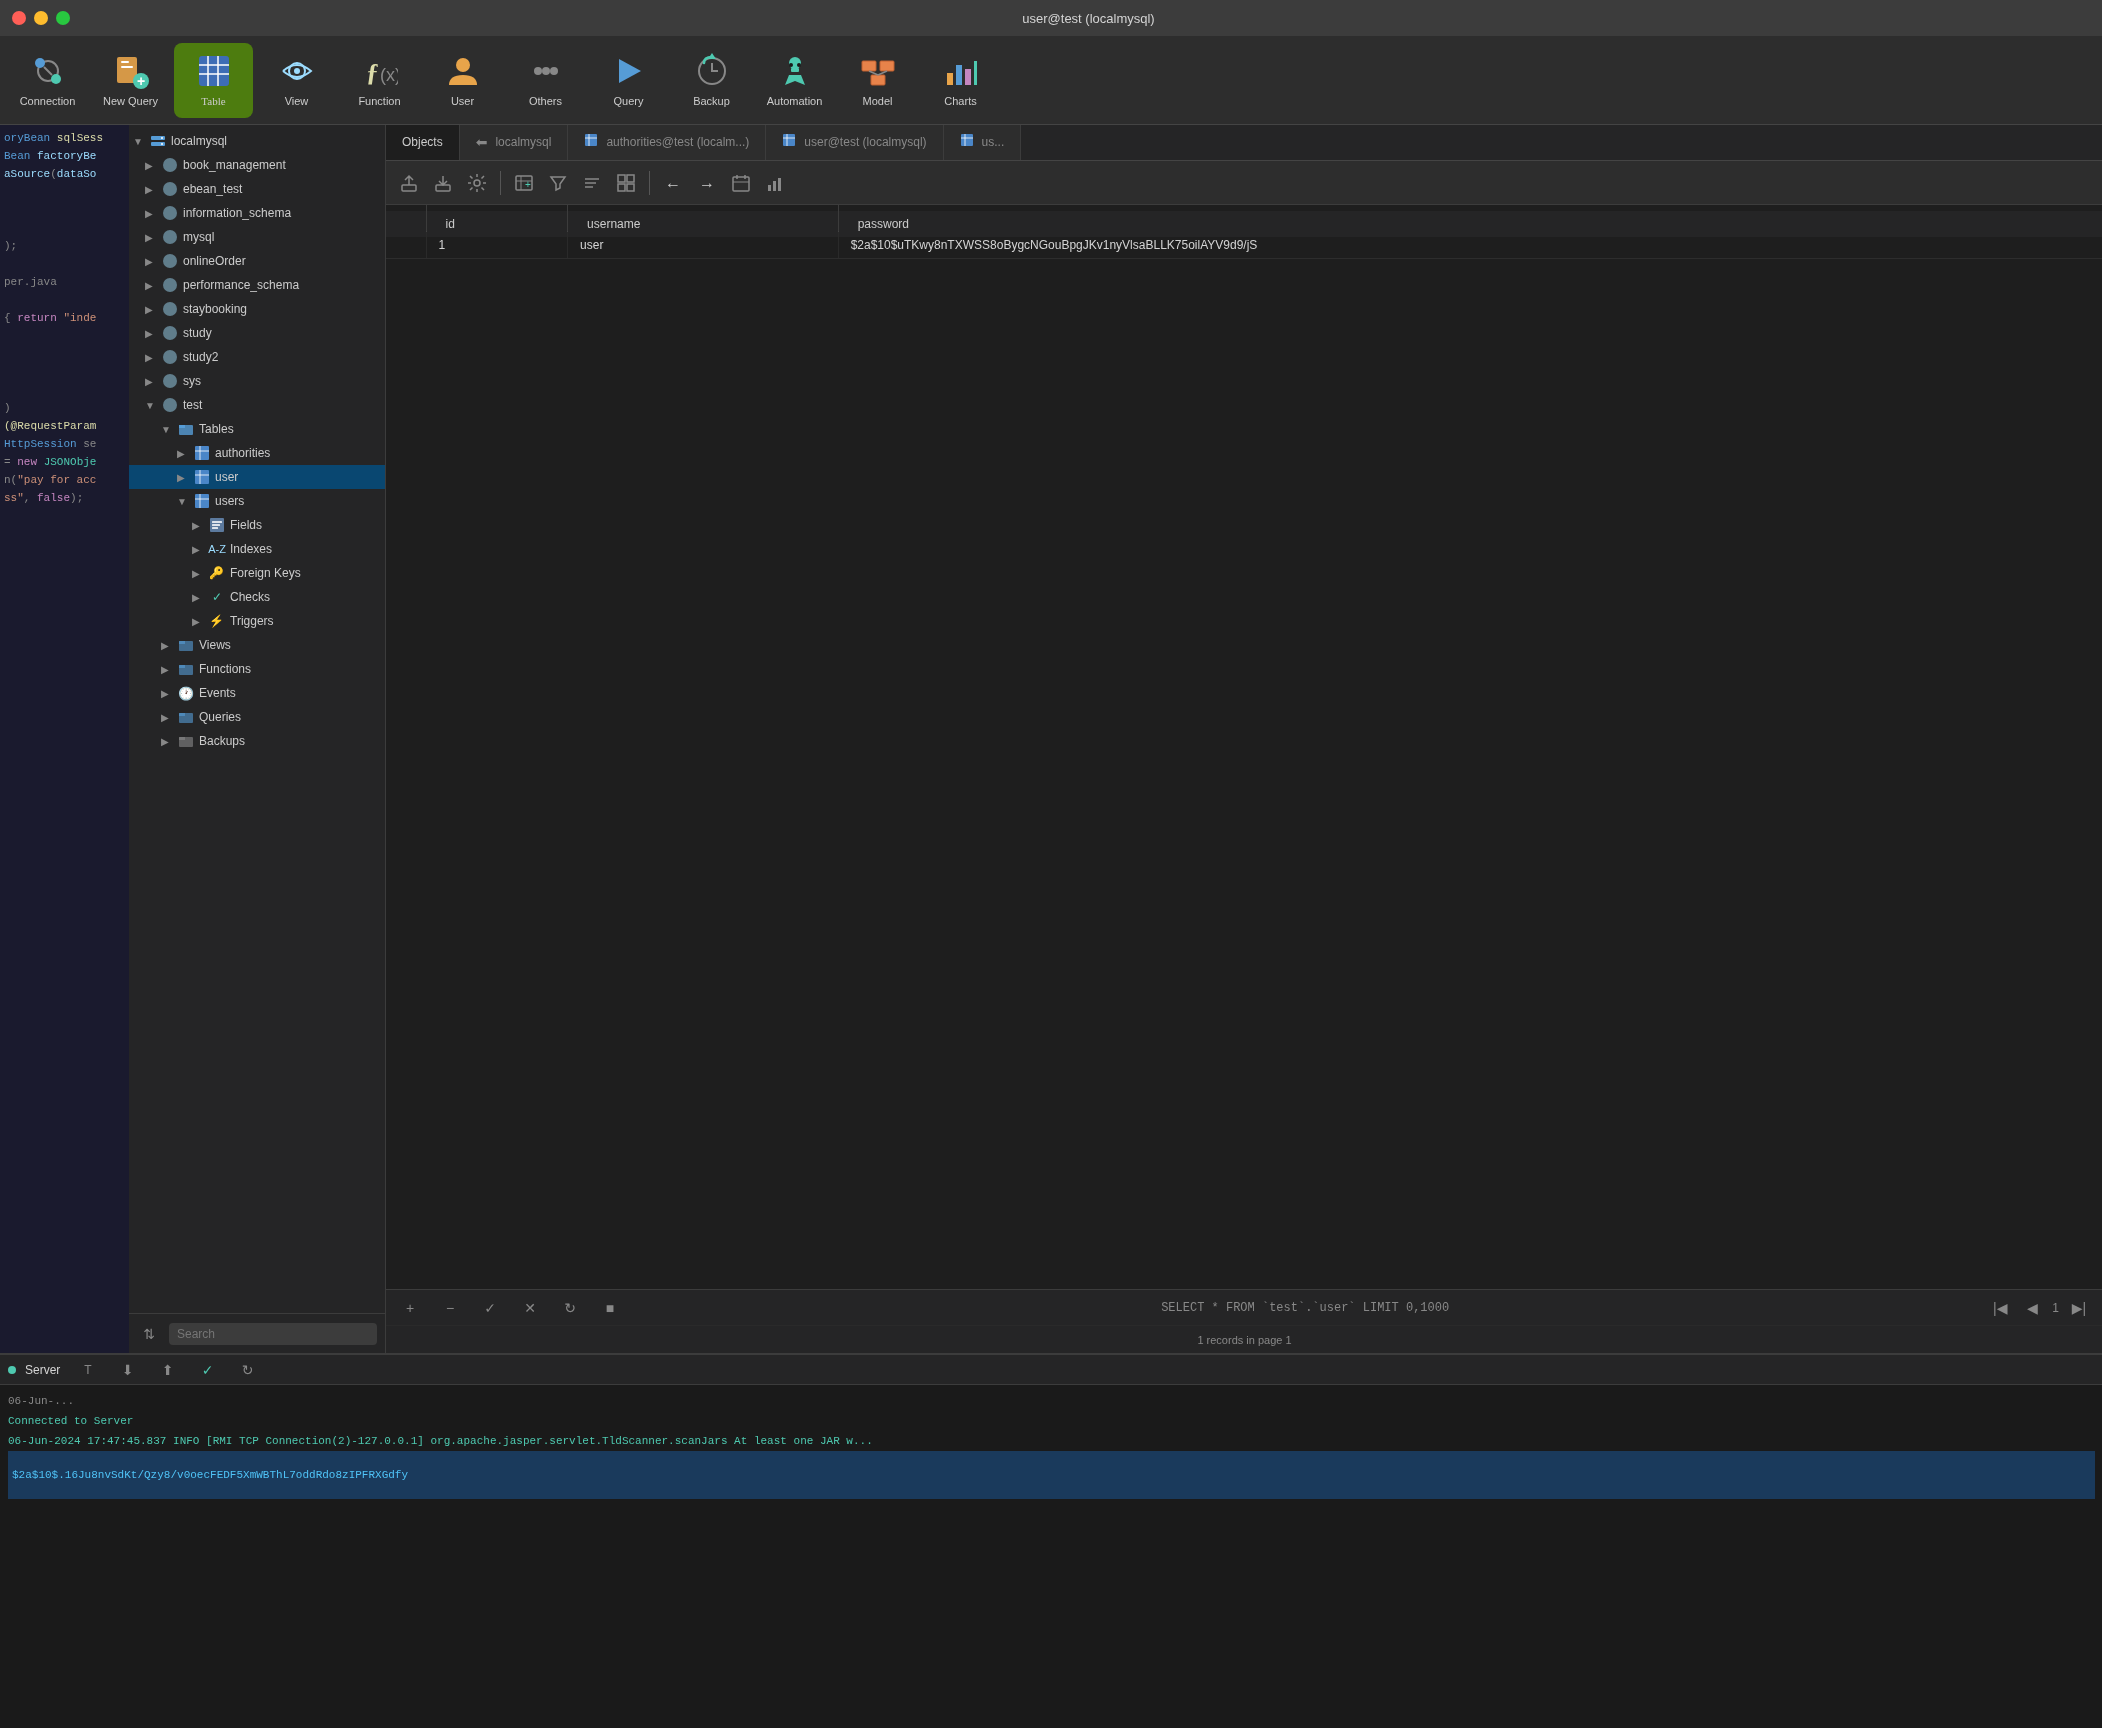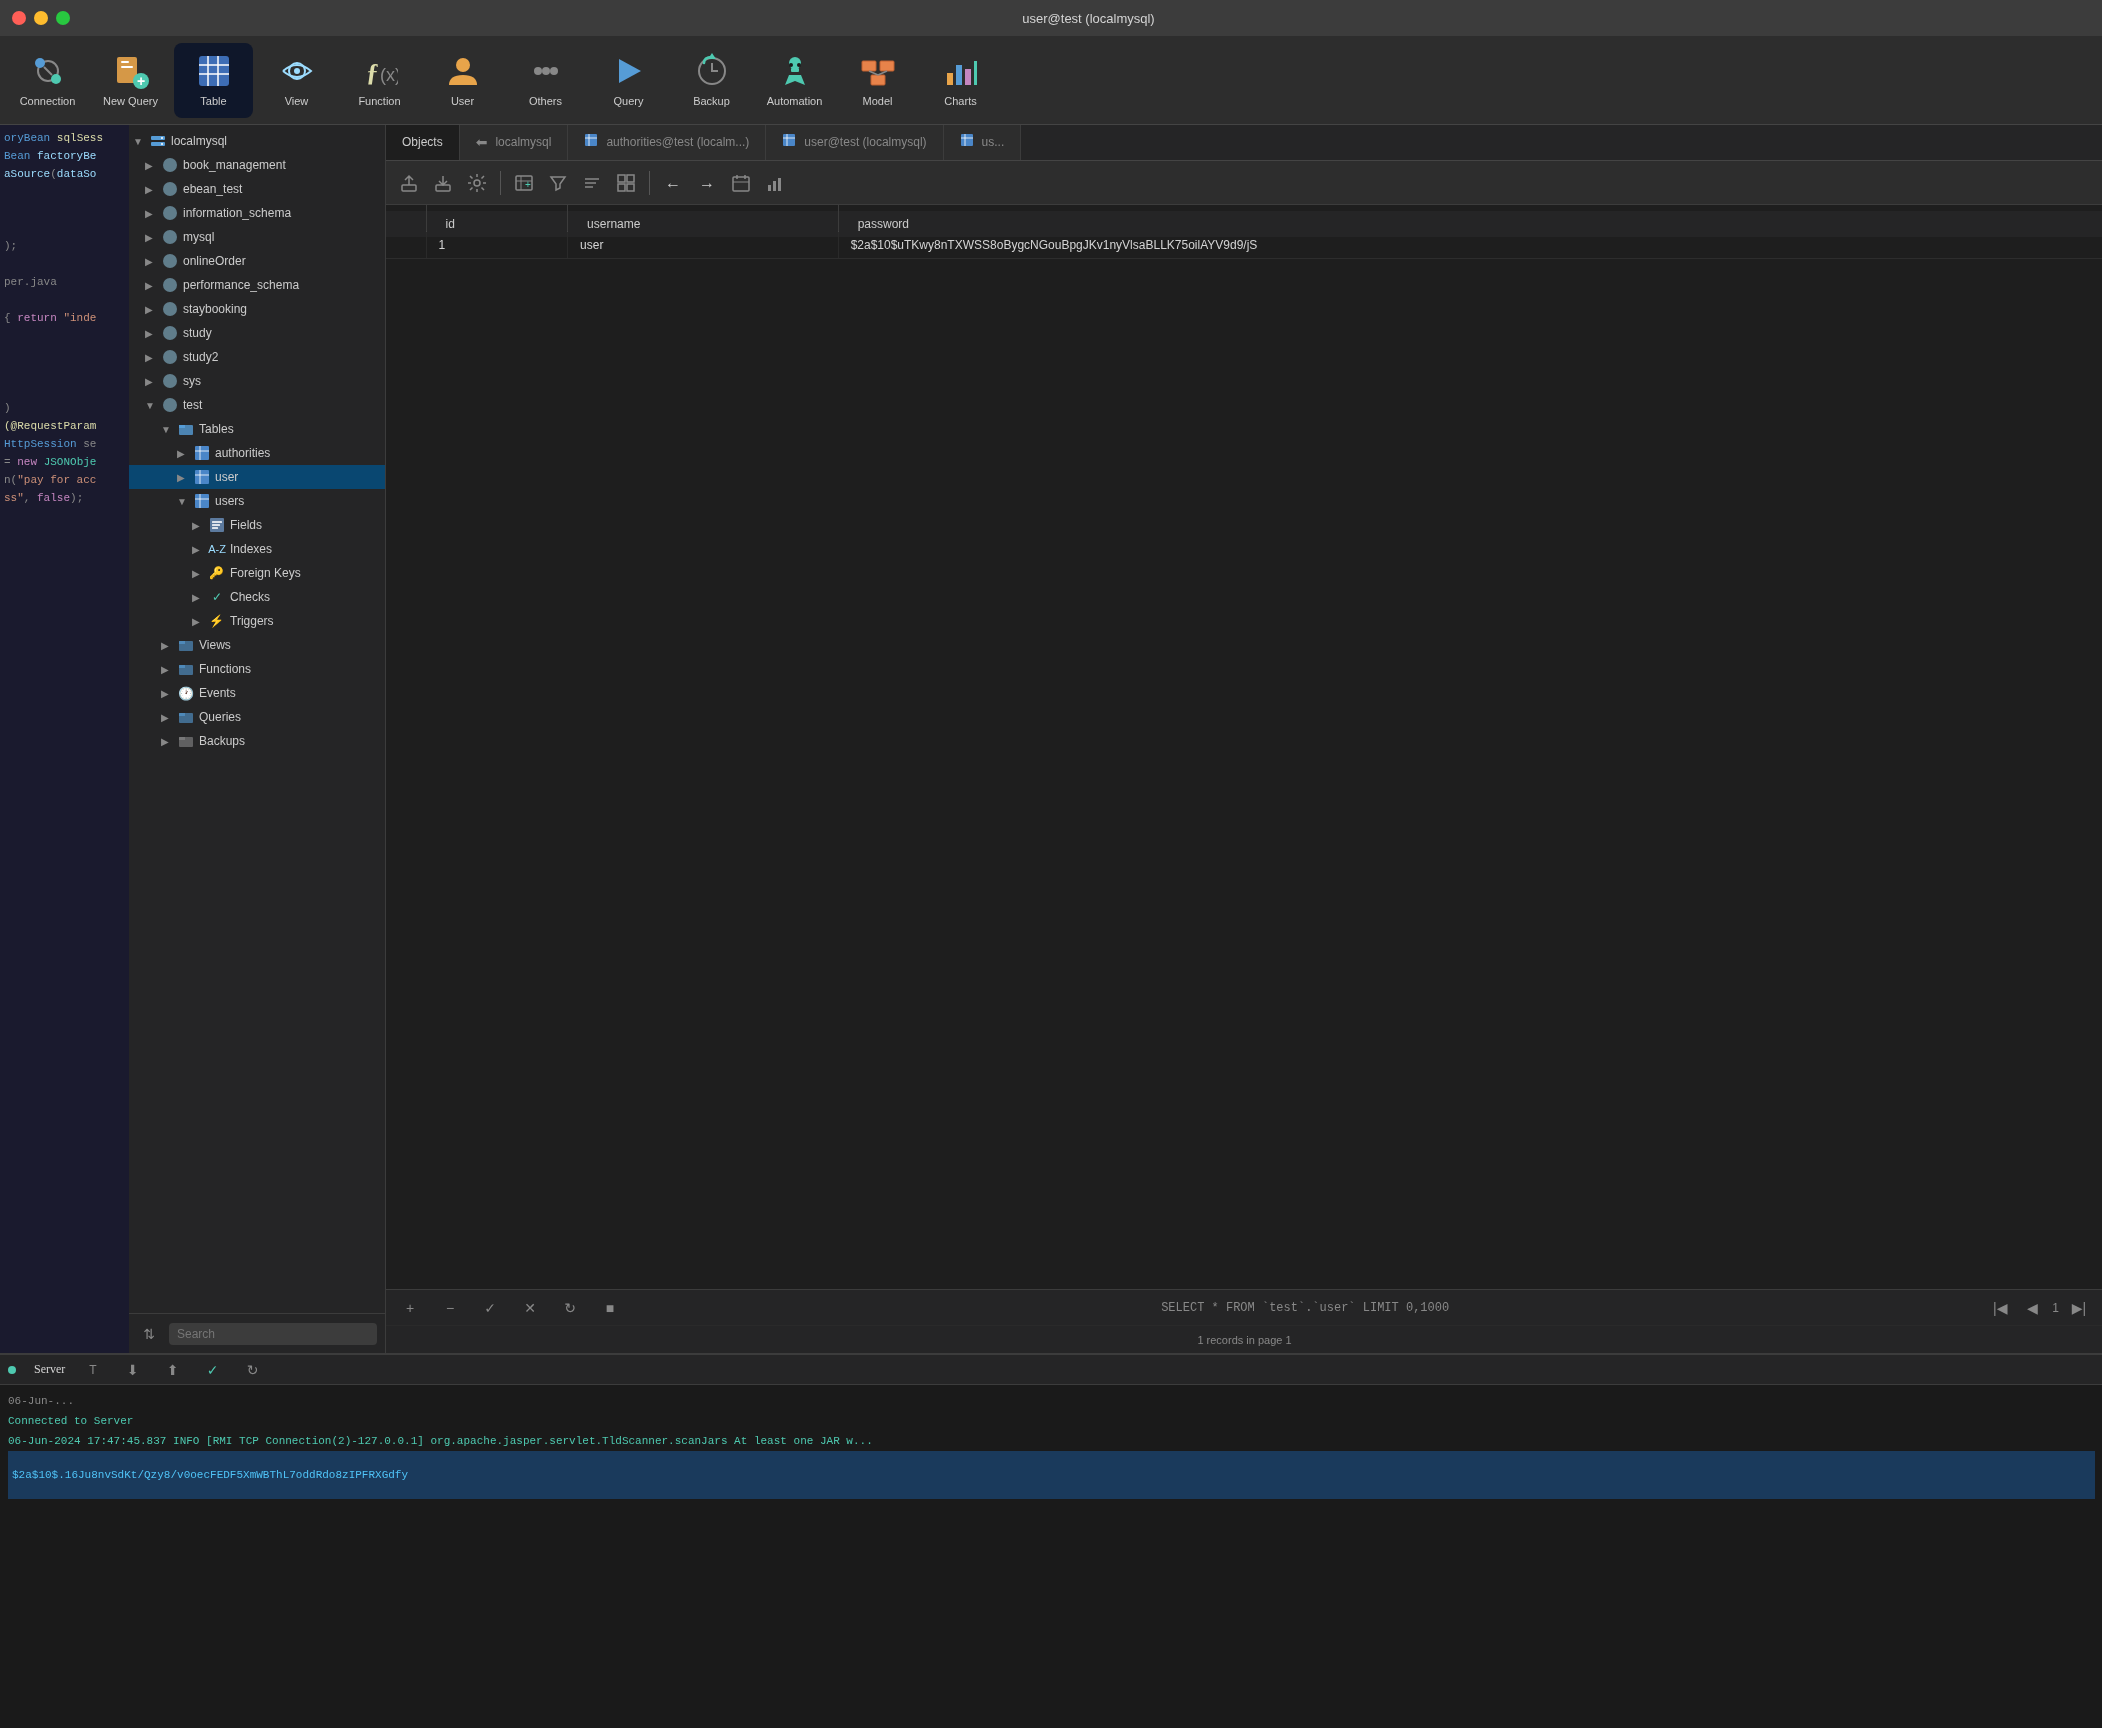--- a/index.html
+++ b/index.html
@@ -60,21 +60,21 @@
       flex-direction: column;
       align-items: center;
       justify-content: center;
       width: 79px;
       height: 75px;
       border-radius: 8px;
       cursor: pointer;
       gap: 6px;
       color: #d4d4d4;
     }
-    .toolbar-item.active { background: #0f172a; }
+    .toolbar-item.active { background: #4d7c0f; font-family: Liberation Serif, serif; }
     .toolbar-icon {
       width: 36px;
       height: 36px;
       display: flex;
       align-items: center;
       justify-content: center;
       font-size: 24px;
     }
     .toolbar-label {
       font-size: 11px;
@@ -351,23 +351,22 @@
 
     
     .indent-1 { padding-left: 16px; }
     .indent-2 { padding-left: 32px; }
     .indent-3 { padding-left: 48px; }
     .indent-4 { padding-left: 63px; }
 
     
     .server-tab-indicator {
       display: flex;
-      gap: 18px;
-      align-items: center;
-      font-family: Liberation Serif, serif;
+      gap: 9px;
+      align-items: center;
     }
     .green-dot { width: 8px; height: 8px; border-radius: 50%; background: #4ec9b0; }
 
     
     ::-webkit-scrollbar { width: 8px; height: 8px; }
     ::-webkit-scrollbar-track { background: #1e1e1e; }
     ::-webkit-scrollbar-thumb { background: #555; border-radius: 4px; }
   </style>
 </head>
 <body>

